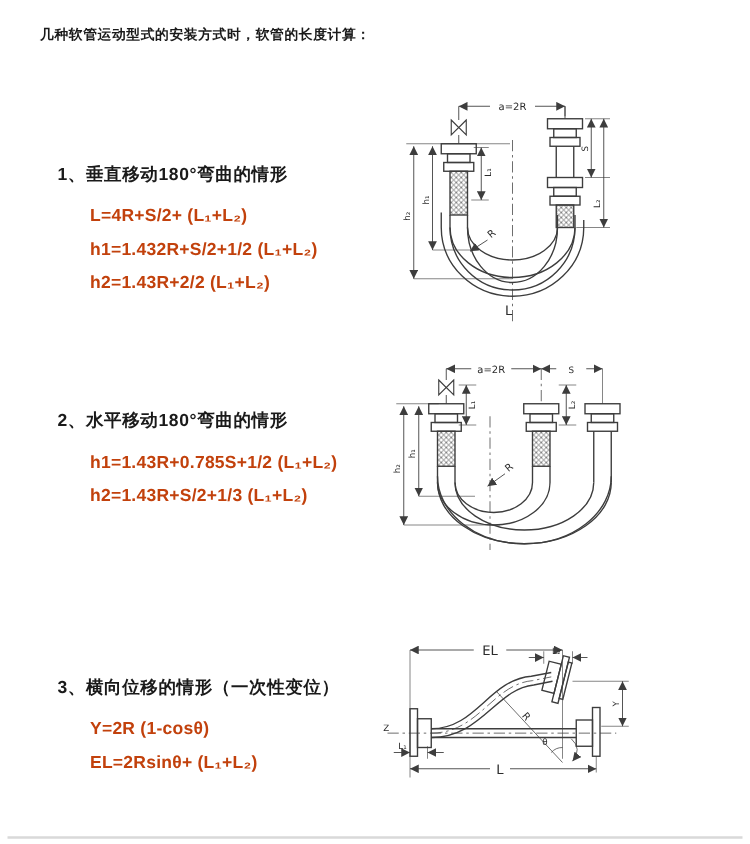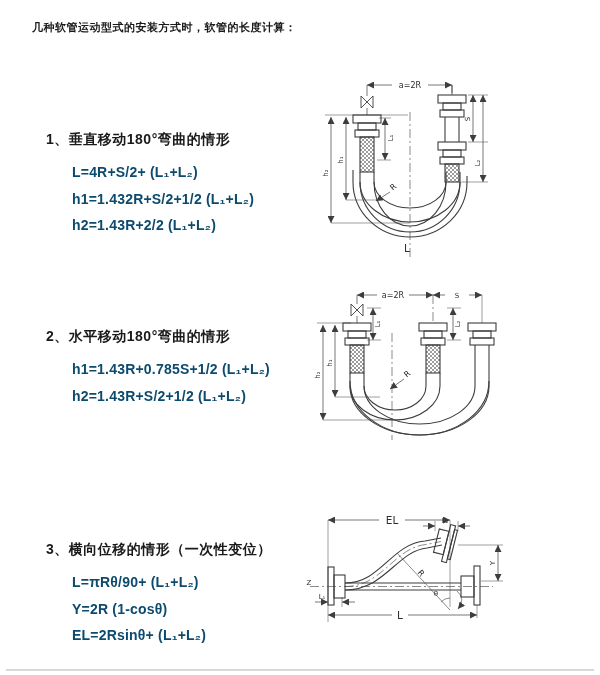--- a/index.html
+++ b/index.html
@@ -11,21 +11,21 @@
   .page{position:absolute;inset:0;background:#fff;}
   .title{
     position:absolute;left:32px;top:20px;
     font-size:11px;font-weight:bold;letter-spacing:.5px;white-space:nowrap;
   }
   .sec{position:absolute;left:46px;margin-top:27px;}
   .sec .heading{font-size:14px;font-weight:bold;letter-spacing:.5px;white-space:nowrap;}
   .sec .formulas{margin:10px 0 0 26px;}
   .sec .formula{
     font-size:14px;font-weight:bold;line-height:26.5px;white-space:nowrap;
-    letter-spacing:.2px;color:#0c4a6e;
+    letter-spacing:.2px;color:#c2410c;
   }
   #sec1{top:104px;}
   #sec2{top:301px;}
   #sec3{top:514px;}
   svg.diag{position:absolute;}
   svg.diag text{
     font-family:"DejaVu Sans","Liberation Sans",sans-serif;
     fill:#2c2c2c;stroke:none;
   }
   .t7{font-size:7px;}
@@ -46,28 +46,27 @@
       <div class="formula">L=4R+S/2+ (L₁+L₂)</div>
       <div class="formula">h1=1.432R+S/2+1/2 (L₁+L₂)</div>
       <div class="formula">h2=1.43R+2/2 (L₁+L₂)</div>
     </div>
   </section>
 
   <section class="sec" id="sec2">
     <div class="heading">2、水平移动180°弯曲的情形</div>
     <div class="formulas">
       <div class="formula">h1=1.43R+0.785S+1/2 (L₁+L₂)</div>
-      <div class="formula">h2=1.43R+S/2+1/2 (L₁+L₂)</div>
+      <div class="formula">h2=1.43R+S/2+1/3 (L₁+L₂)</div>
     </div>
   </section>
 
   <section class="sec" id="sec3">
     <div class="heading">3、横向位移的情形（一次性变位）</div>
     <div class="formulas">
-      <div class="formula">L=πRθ/90+ (L₁+L₂)</div>
       <div class="formula">Y=2R (1-cosθ)</div>
       <div class="formula">EL=2Rsinθ+ (L₁+L₂)</div>
     </div>
   </section>
 
   <svg class="diag" style="left:305px;top:70px" width="295" height="200" viewBox="0 0 295 200">
     <defs>
       <marker id="arr" viewBox="0 0 8 8" refX="8" refY="4" markerWidth="7" markerHeight="7" markerUnits="userSpaceOnUse" orient="auto-start-reverse">
         <path d="M0,0 L8,4 L0,8 Z" fill="#3d3d3d"></path>
       </marker>

